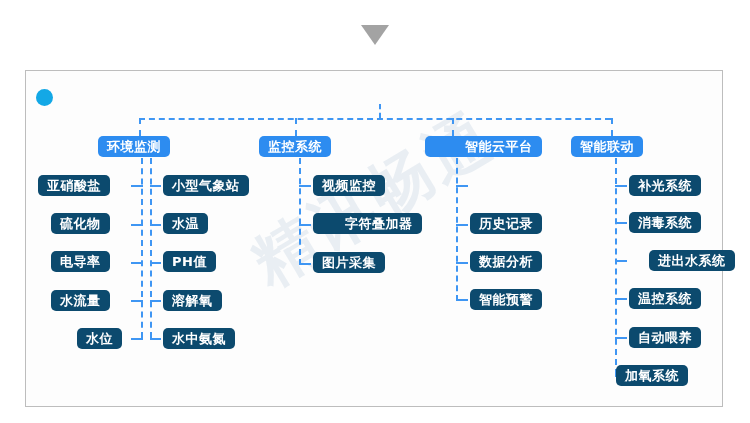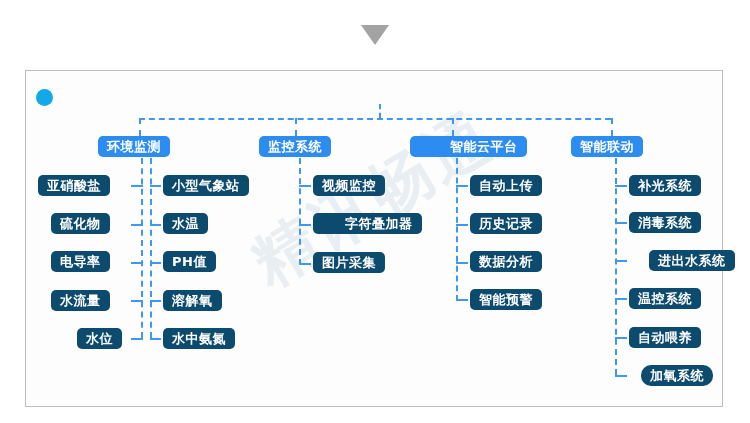--- a/index.html
+++ b/index.html
@@ -143,44 +143,43 @@
   <div class="stub" style="left:615px;top:185px;width:12px;"></div>
   <div class="stub" style="left:615px;top:222px;width:12px;"></div>
   <div class="stub" style="left:615px;top:260px;width:12px;"></div>
   <div class="stub" style="left:615px;top:298px;width:12px;"></div>
   <div class="stub" style="left:615px;top:337px;width:12px;"></div>
   <div class="stub" style="left:615px;top:375px;width:12px;"></div>
 
 
   <div class="node lvl2" style="left:98px;top:136px;">环境监测</div>
   <div class="node lvl2" style="left:259px;top:136px;">监控系统</div>
-  <div class="node lvl2" style="left:410px;top:136px;padding-left:40px;">智能云平台</div>
+  <div class="node lvl2" style="left:425px;top:136px;padding-left:40px;">智能云平台</div>
   <div class="node lvl2" style="left:571px;top:136px;">智能联动</div>
 
   <div class="node leaf" style="left:38px;top:175px;">亚硝酸盐</div>
   <div class="node leaf" style="left:51px;top:213px;">硫化物</div>
   <div class="node leaf" style="left:51px;top:251px;">电导率</div>
   <div class="node leaf" style="left:51px;top:290px;">水流量</div>
   <div class="node leaf" style="left:77px;top:328px;">水位</div>
 
   <div class="node leaf" style="left:163px;top:175px;">小型气象站</div>
   <div class="node leaf" style="left:163px;top:213px;">水温</div>
   <div class="node leaf" style="left:163px;top:251px;">PH值</div>
   <div class="node leaf" style="left:163px;top:290px;">溶解氧</div>
   <div class="node leaf" style="left:163px;top:328px;">水中氨氮</div>
 
   <div class="node leaf" style="left:313px;top:175px;">视频监控</div>
   <div class="node leaf" style="left:313px;top:213px;padding-left:32px;">字符叠加器</div>
   <div class="node leaf" style="left:313px;top:252px;">图片采集</div>
 
-  <div class="node leaf" style="left:470px;top:175px;">自动上传</div>
   <div class="node leaf" style="left:470px;top:213px;">历史记录</div>
   <div class="node leaf" style="left:470px;top:251px;">数据分析</div>
   <div class="node leaf" style="left:470px;top:289px;">智能预警</div>
 
   <div class="node leaf" style="left:629px;top:175px;">补光系统</div>
   <div class="node leaf" style="left:629px;top:212px;">消毒系统</div>
   <div class="node leaf" style="left:629px;top:250px;margin-left:20px;">进出水系统</div>
   <div class="node leaf" style="left:629px;top:288px;">温控系统</div>
   <div class="node leaf" style="left:629px;top:327px;">自动喂养</div>
-  <div class="node leaf" style="left:641px;top:365px;border-radius:10px;">加氧系统</div>
+  <div class="node leaf" style="left:616px;top:365px;">加氧系统</div>
 
 </div>
 
 </body></html>

